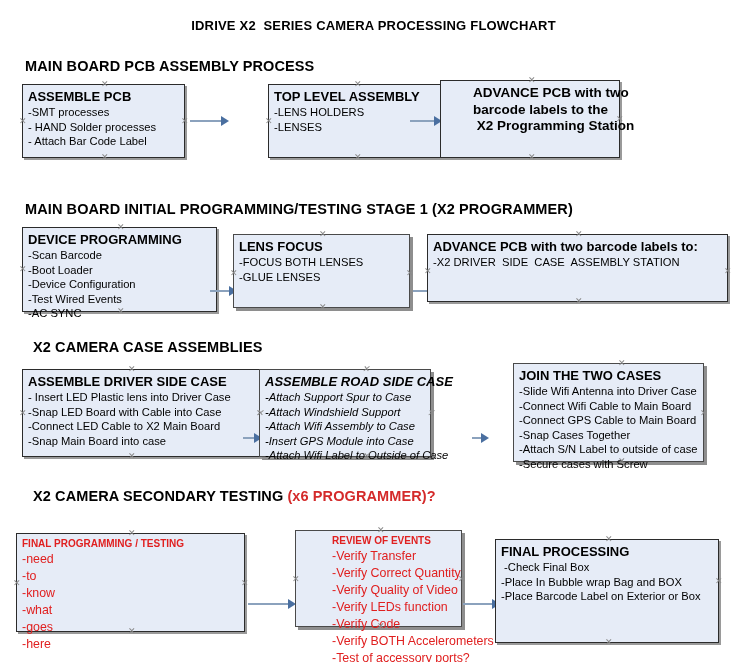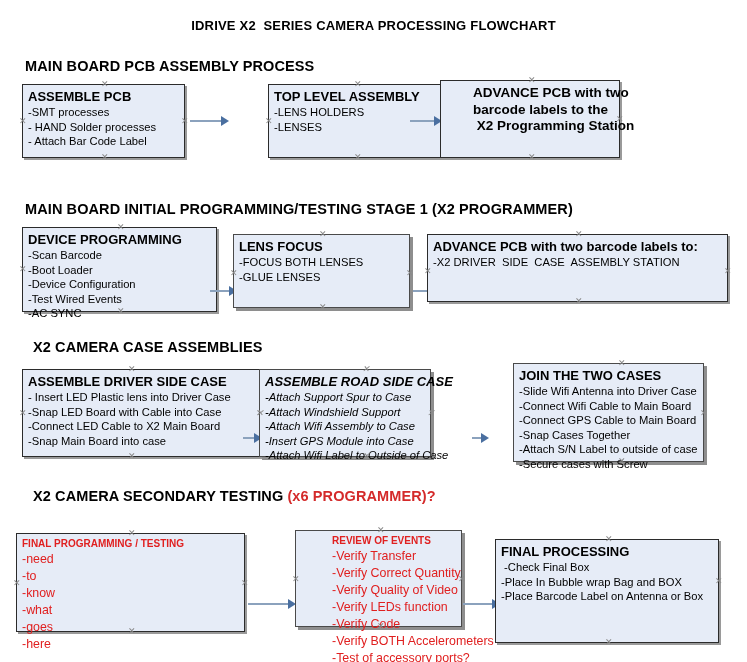--- a/index.html
+++ b/index.html
@@ -263,19 +263,19 @@
     <span class="xh" style="right:-4px; top:45px;"></span>
   </div>
 
   <div class="conn" style="left:463px; top:603px; width:33px;"></div>
   <div class="arrowhead" style="left:492px; top:599px;"></div>
 
   <div class="box" style="left:495px; top:539px; width:224px; height:104px;">
     <div class="b-title">FINAL PROCESSING</div>
     <div class="b-line"> -Check Final Box</div>
     <div class="b-line">-Place In Bubble wrap Bag and BOX</div>
-    <div class="b-line">-Place Barcode Label on Antenna or Box</div>
+    <div class="b-line">-Place Barcode Label on Exterior or Box</div>
     <span class="xh" style="left:109px; top:-4px;"></span>
     <span class="xh" style="left:109px; bottom:-4px;"></span>
     <span class="xh" style="right:-4px; top:38px;"></span>
   </div>
 
 </div>
 
 </body></html>

